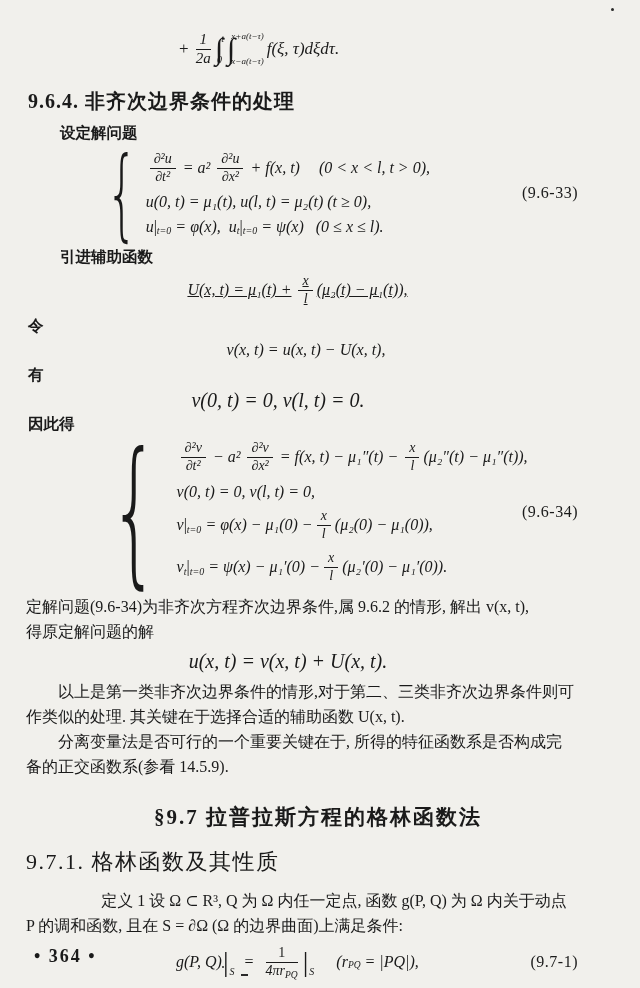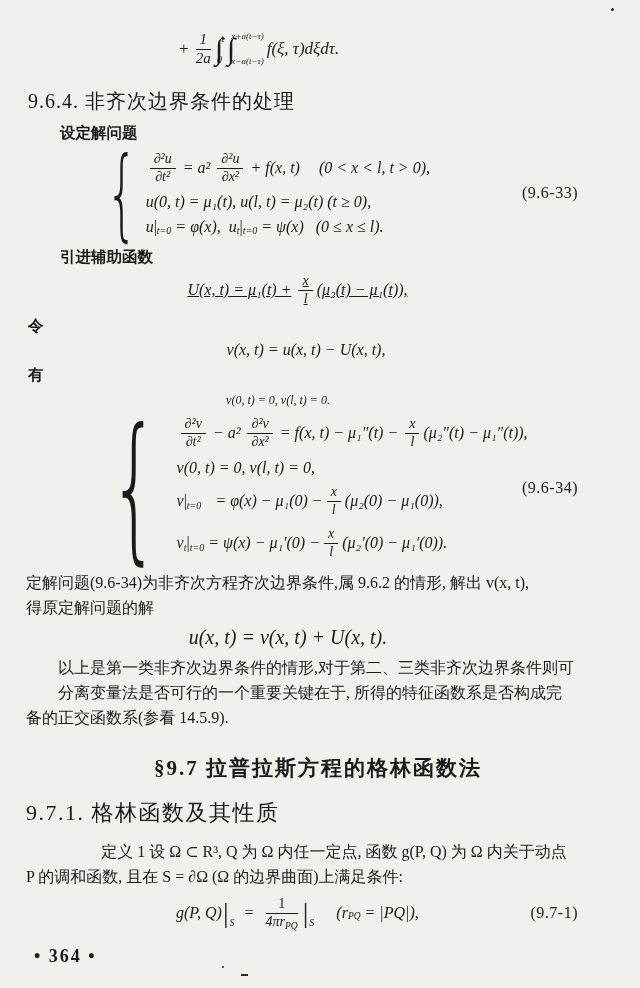--- a/index.html
+++ b/index.html
@@ -39,21 +39,21 @@
   .brace{font-family:"DejaVu Sans",sans-serif;font-weight:300;line-height:.85;
          transform:scaleX(.5);transform-origin:center;display:inline-block;margin-right:-8px;}
   .b3{font-size:100px;}
   .b4{font-size:158px;}
   .eqlines{display:flex;flex-direction:column;}
   .eqline{display:flex;align-items:center;font-size:16px;}
   .eqnum{position:absolute;right:32px;top:50%;transform:translateY(-50%);
          font-style:normal;font-size:16px;letter-spacing:.5px;}
 
   
-  .h-section{font-size:20px;font-weight:normal;margin:18px 0 0 2px;letter-spacing:1px;}
+  .h-section{font-size:20px;font-weight:bold;margin:18px 0 0 2px;letter-spacing:1px;}
   .h-chapter{font-size:21px;font-weight:bold;text-align:center;margin-top:24px;letter-spacing:2px;}
   .h-sub{font-size:22px;margin:16px 0 0 0;letter-spacing:1.5px;}
   .blabel{font-size:15.5px;font-weight:bold;margin:8px 0 0 34px;}
   .sidelabel{font-size:15.5px;font-weight:bold;margin:6px 0 0 2px;}
   .para{font-size:16px;line-height:25px;white-space:nowrap;}
   .indent{padding-left:32px;}
   .pagenum{position:absolute;left:34px;top:946px;font-size:18px;font-weight:bold;letter-spacing:2px;}
   .speck{position:absolute;background:#2a2a2a;}
 </style>
 </head>
@@ -122,22 +122,23 @@
           <span class="fn">x</span>
           <span class="fd">l</span>
         </span>
       <span class="m">(μ₂(t) − μ₁(t)),</span>
     </div>
 
     <div class="sidelabel" style="margin-top:8px;">令</div>
     <div class="formula centered m" style="margin-top:2px;height:22px;font-size:16px;transform:translateX(-12px);">v(x, t) = u(x, t) − U(x, t),</div>
 
     <div class="sidelabel" style="margin-top:4px;">有</div>
-    <div class="formula centered m" style="margin-top:3px;height:22px;font-size:12px;transform:translateX(-40px);">v(0, t) = 0,  v(l, t) = 0.</div>
-
+    <div class="formula centered m" style="margin-top:3px;height:22px;font-size:20px;transform:translateX(-40px);">v(0, t) = 0,  v(l, t) = 0.</div>
+
+    <div class="sidelabel" style="margin-top:3px;">因此得</div>
 
     <div class="eqrow" style="margin:0 0 0 58px;">
       <div class="eqsys">
         <span class="brace b4">{</span>
         <div class="eqlines">
           <div class="eqline m" style="height:44px;">
             <span class="frac f14">
                 <span class="fn">∂²v</span>
                 <span class="fd">∂t²</span>
               </span>
@@ -151,21 +152,21 @@
                 <span class="fn">x</span>
                 <span class="fd">l</span>
               </span>
             <span>(μ₂″(t) − μ₁″(t)),</span>
           </div>
           <div class="eqline m" style="height:25px;">v(0, t) = 0,  v(l, t) = 0,</div>
           <div class="eqline m" style="height:42px;">
             <span>v</span>
               <span class="up">|</span>
               <span class="ssub">t=0</span>
-              <span style="white-space:pre;margin-left:10px;"> = φ(x) − μ₁(0) −</span>
+              <span style="white-space:pre;"> = φ(x) − μ₁(0) −</span>
             <span class="frac f14">
                 <span class="fn">x</span>
                 <span class="fd">l</span>
               </span>
             <span>(μ₂(0) − μ₁(0)),</span>
           </div>
           <div class="eqline m" style="height:42px;">
             <span>v</span>
               <span class="ssub">t</span>
               <span class="up">|</span>
@@ -181,20 +182,21 @@
       </div>
       <span class="eqnum">(9.6-34)</span>
     </div>
 
     <div class="para" style="margin-top:6px;">定解问题(9.6-34)为非齐次方程齐次边界条件,属 9.6.2 的情形, 解出 v(x, t),</div>
     <div class="para">得原定解问题的解</div>
 
     <div class="formula centered m" style="margin-top:5px;height:24px;font-size:20px;transform:translateX(-30px);">u(x, t) = v(x, t) + U(x, t).</div>
 
     <div class="para indent" style="margin-top:6px;">以上是第一类非齐次边界条件的情形,对于第二、三类非齐次边界条件则可</div>
+    <div class="para">作类似的处理. 其关键在于选择合适的辅助函数 U(x, t).</div>
 
     <div class="para indent" style="margin-top:0;">分离变量法是否可行的一个重要关键在于, 所得的特征函数系是否构成完</div>
     <div class="para">备的正交函数系(参看 14.5.9).</div>
 
     <div class="h-chapter">§9.7  拉普拉斯方程的格林函数法</div>
     <div class="h-sub">9.7.1. 格林函数及其性质</div>
 
     <div class="para indent" style="margin-top:11px;text-align:center;">定义 1  设 Ω ⊂ R³, Q 为 Ω 内任一定点, 函数 g(P, Q) 为 Ω 内关于动点</div>
     <div class="para">P 的调和函数, 且在 S = ∂Ω (Ω 的边界曲面)上满足条件:</div>
 

